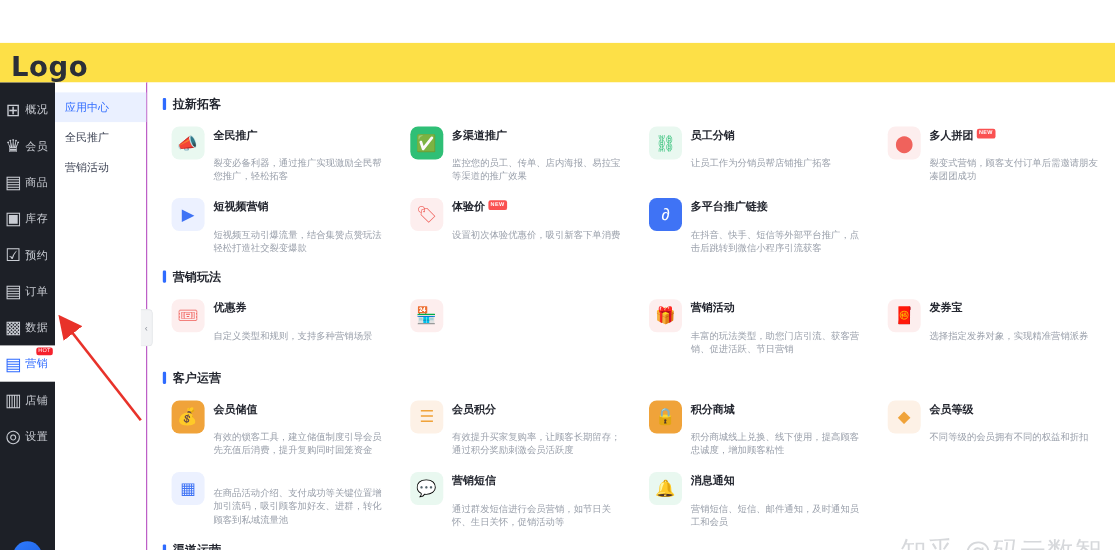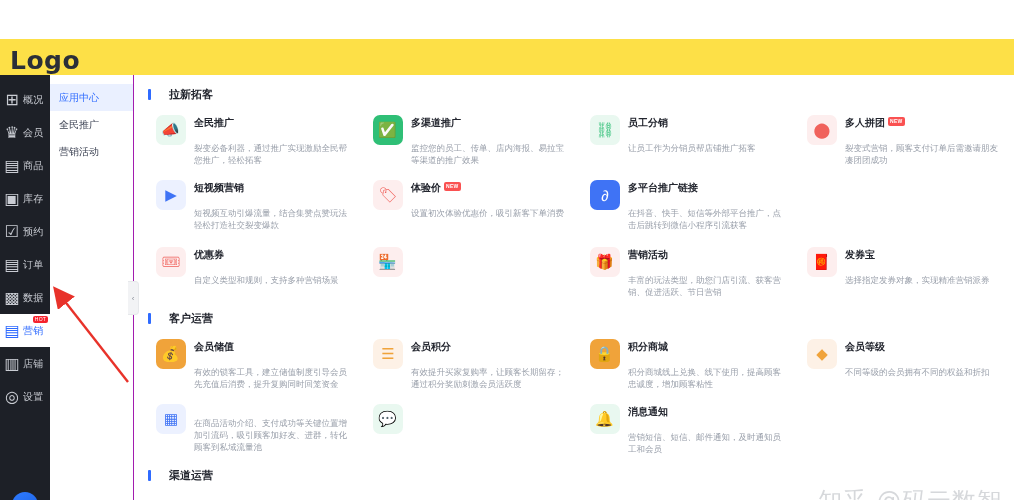--- a/index.html
+++ b/index.html
@@ -85,21 +85,21 @@
     font-size:8px; color:#8b909a; cursor:pointer; z-index:6;
   }
 
   
   .content {
     flex:1; background:#fff; padding: 6px 0 0 12px;
     overflow:hidden; position:relative;
   }
   .section { margin-bottom: 2px; }
   .section-title {
-    display:flex; align-items:center; gap:18px;
+    display:flex; align-items:center; gap:6px;
     font-size:11px; font-weight:700; color:#23262f;
     margin: 6px 0 6px 2px;
   }
   .section-title .bar {
     width:3px; height:11px; background:#2f6bff; border-radius:1px;
     display:inline-block;
   }
   .cards-row { display:flex; }
   .card {
     width: 232px; display:flex; gap:8px;
@@ -290,20 +290,24 @@
                 <div class="card-body">
                   <div class="card-title-row">
                     <span class="card-title"></span>
                   </div>
                   <div class="card-desc"></div>
                 </div>
               </div>
             </div>
           </div>
           <div class="section">
+            <div class="section-title">
+              <span class="bar"></span>
+              <span>营销玩法</span>
+            </div>
             <div class="cards-row">
               <div class="card">
                 <div class="card-icon bg-red">🎟</div>
                 <div class="card-body">
                   <div class="card-title-row">
                     <span class="card-title">优惠券</span>
                   </div>
                   <div class="card-desc">自定义类型和规则，支持多种营销场景</div>
                 </div>
               </div>
@@ -375,20 +379,26 @@
             </div>
             <div class="cards-row">
               <div class="card">
                 <div class="card-icon bg-blue">▦</div>
                 <div class="card-body">
                   <div class="card-desc">在商品活动介绍、支付成功等关键位置增加引流码，吸引顾客加好友、进群，转化顾客到私域流量池</div>
                 </div>
               </div>
               <div class="card">
                 <div class="card-icon bg-green">💬</div>
+                <div class="card-body">
+                  <div class="card-title-row">
+                    <span class="card-title">营销短信</span>
+                  </div>
+                  <div class="card-desc">通过群发短信进行会员营销，如节日关怀、生日关怀，促销活动等</div>
+                </div>
               </div>
               <div class="card">
                 <div class="card-icon bg-green">🔔</div>
                 <div class="card-body">
                   <div class="card-title-row">
                     <span class="card-title">消息通知</span>
                   </div>
                   <div class="card-desc">营销短信、短信、邮件通知，及时通知员工和会员</div>
                 </div>
               </div>

